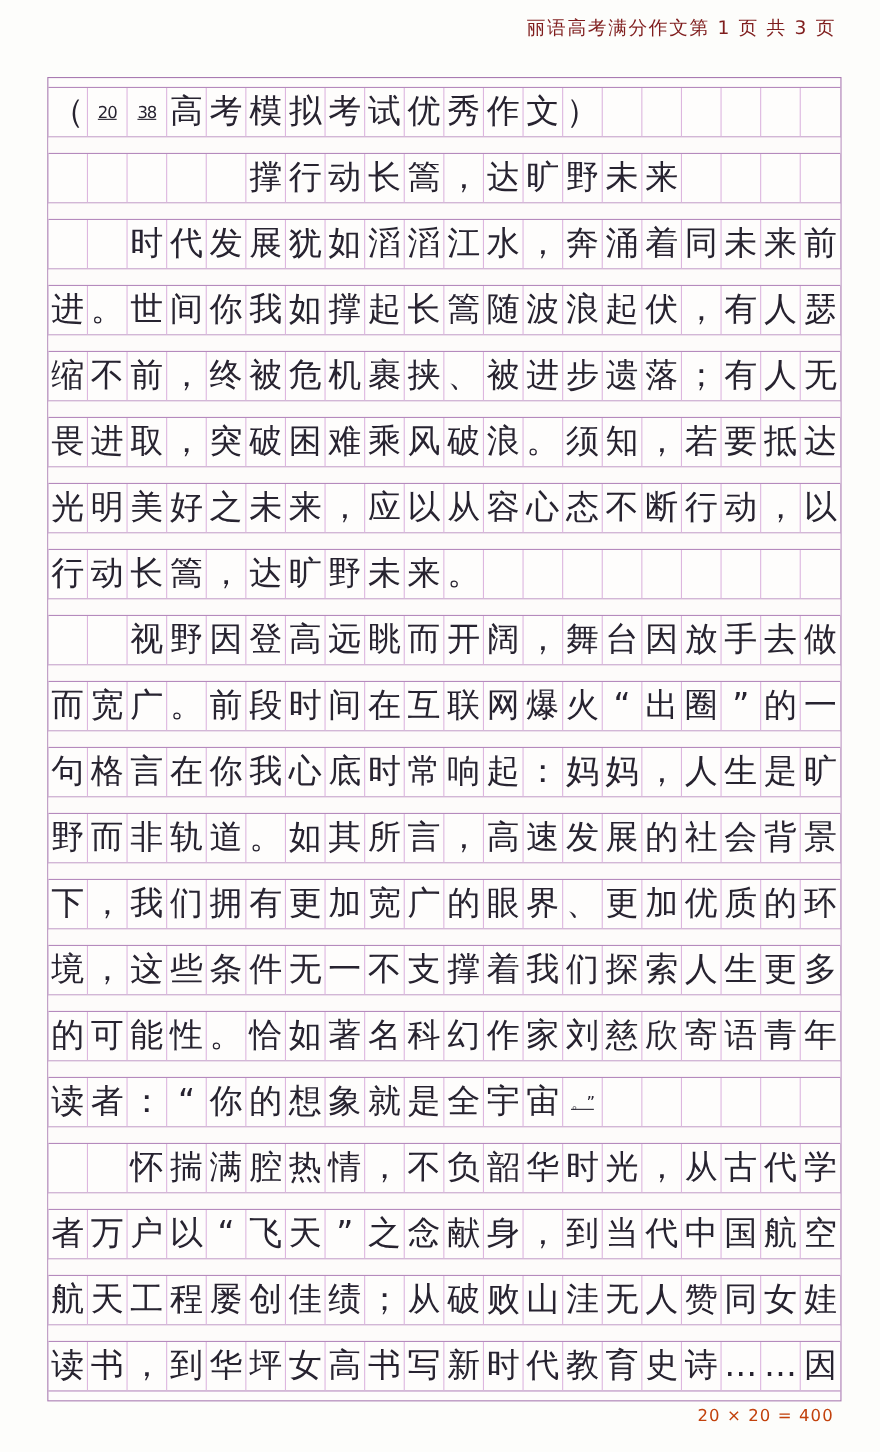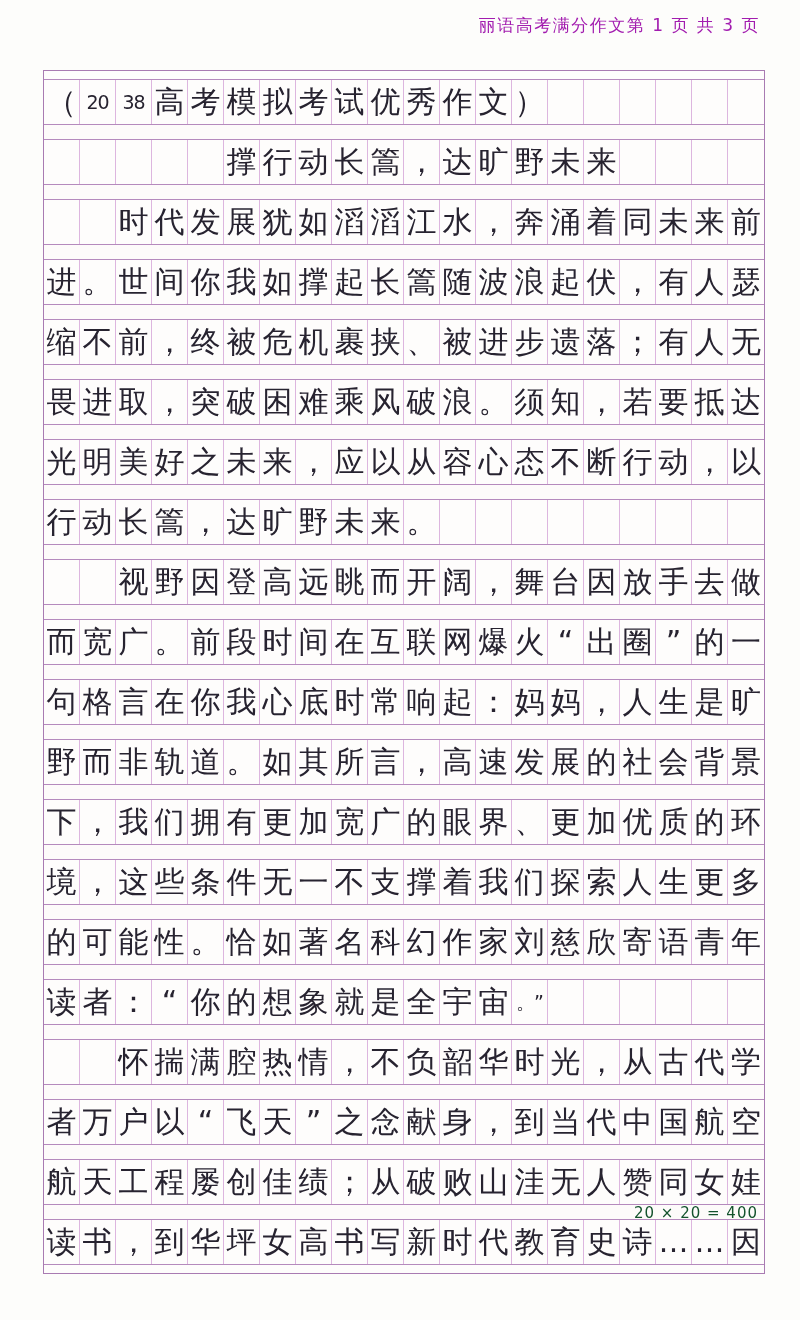--- a/index.html
+++ b/index.html
@@ -5,44 +5,44 @@
   html,body{margin:0;padding:0;}
   body{
     width:800px;height:1320px;
     background:#fdfdfb;
     font-family:"DejaVu Sans",sans-serif;
     position:relative;
     overflow:hidden;
   }
   .page-header{
     position:absolute;top:14px;right:40px;
-    font-size:17px;color:#a21caf;letter-spacing:1.5px;
+    font-size:17px;color:#7f1d1d;letter-spacing:1.5px;
   }
   .sheet{
     position:absolute;left:43px;top:70px;width:720px;
     border:1px solid #a97bb2;
     background:#fefdfc;
   }
   .strip-top{height:8px;border-bottom:1px solid #b58abd;}
   .strip-bottom{height:8px;}
   .cellrow{display:flex;height:45px;border-bottom:1px solid #b58abd;box-sizing:border-box;}
   .cell{
     box-sizing:border-box;
     width:36px;height:44px;
     border-right:1px solid #ddb6df;
     display:flex;align-items:center;justify-content:center;
     font-size:30px;line-height:1;
     color:#272330;
   }
   .cell:last-child{border-right:none;}
-  .cell.multi{font-size:19px;letter-spacing:-1px;}
+  .cell.multi{font-size:15px;letter-spacing:-1px;text-decoration:underline;}
   .gap{height:14px;border-bottom:1px solid #b58abd;background:#fdfbfa;}
   .page-footer{
-    position:absolute;top:1204px;right:42px;
-    font-size:15px;color:#14532d;letter-spacing:1px;
+    position:absolute;top:1278px;right:42px;
+    font-size:15px;color:#c2410c;letter-spacing:1px;
   }
 </style>
 </head>
 <body>
 
 <div class="page-header">丽语高考满分作文第 1 页 共 3 页</div>
 
 <div class="sheet">
   <div class="strip-top"></div>
   <div id="grid-rows">

